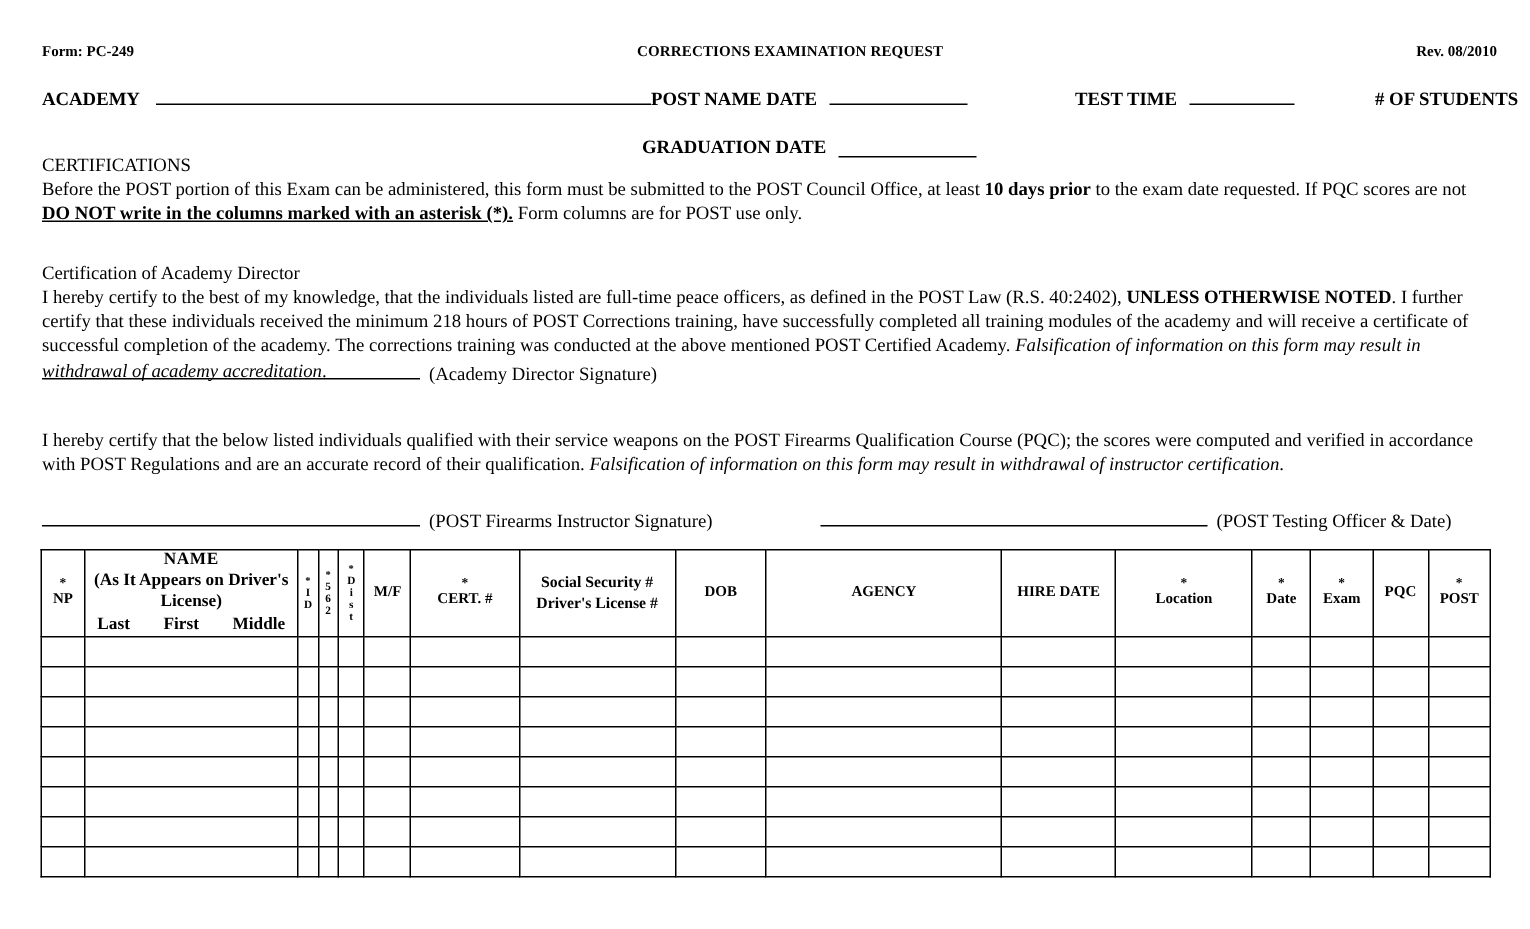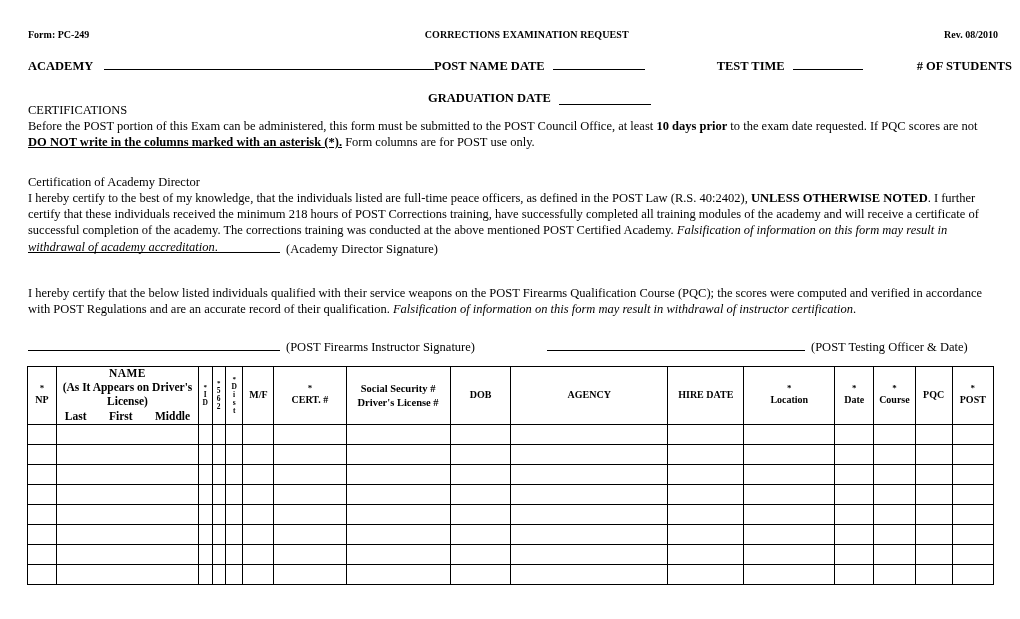--- a/index.html
+++ b/index.html
@@ -324,21 +324,21 @@
             <th>
               <span class="ast">*</span>
               <span class="hlabel">Location</span>
             </th>
             <th>
               <span class="ast">*</span>
               <span class="hlabel">Date</span>
             </th>
             <th>
               <span class="ast">*</span>
-              <span class="hlabel">Course</span>
+              <span class="hlabel">Exam</span>
             </th>
             <th>
               <span class="hlabel">PQC</span>
             </th>
             <th>
               <span class="ast">*</span>
               <span class="hlabel">POST</span>
             </th>
           </tr>
       </thead>

